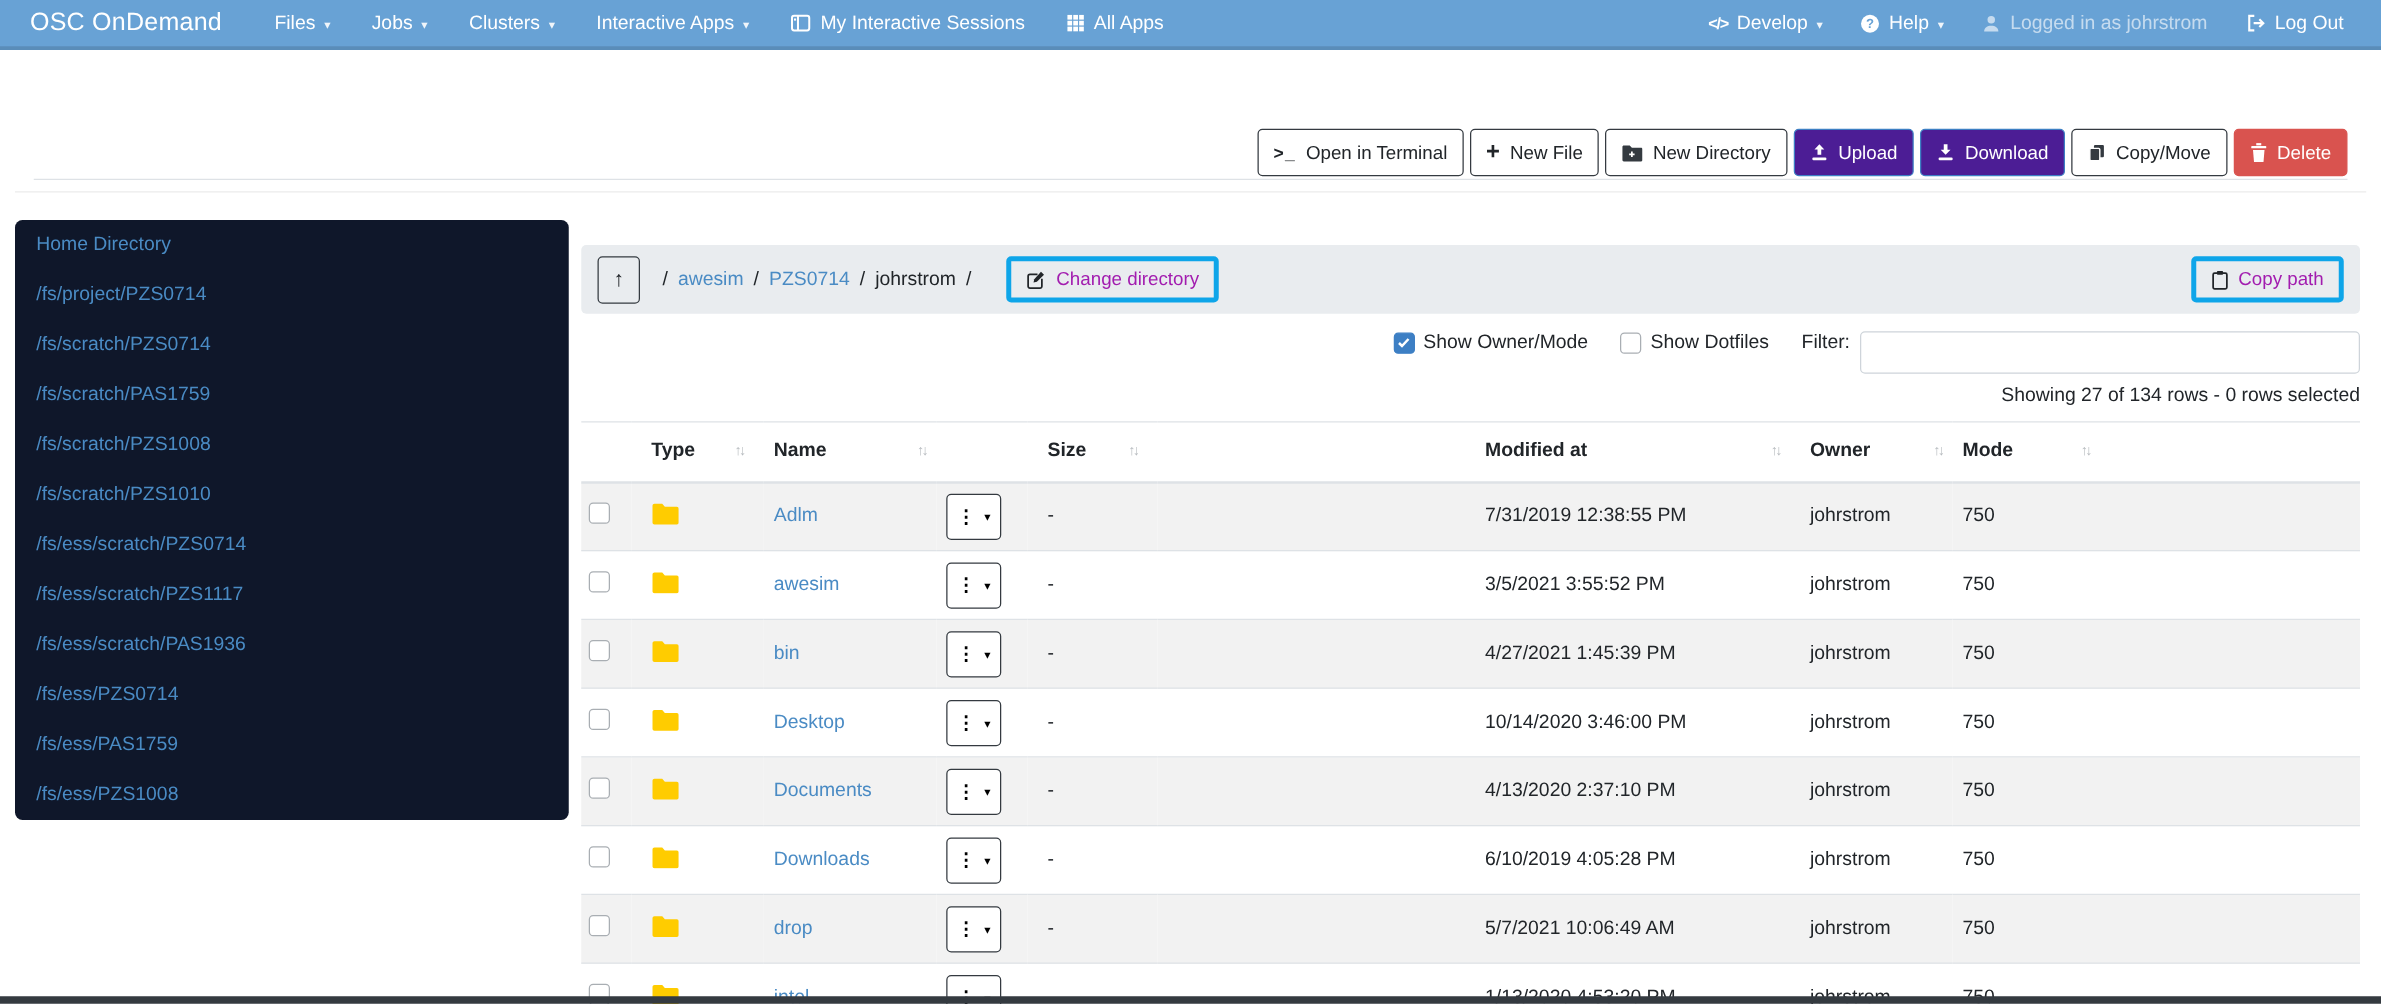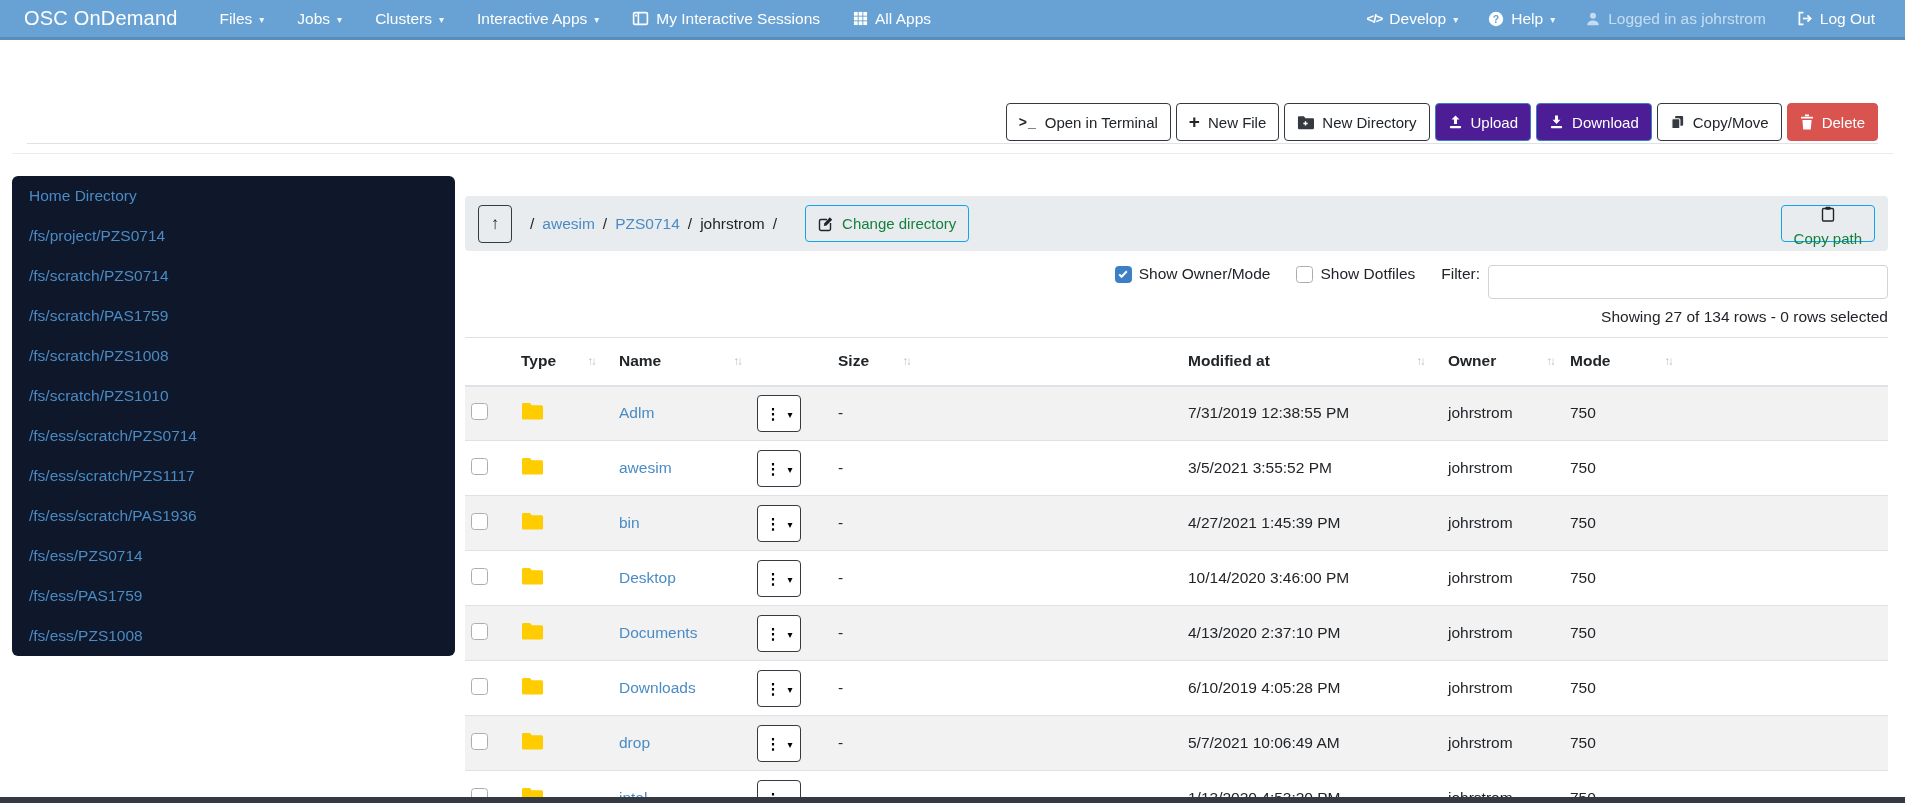--- a/index.html
+++ b/index.html
@@ -42,25 +42,25 @@
   .main { position:absolute; left:465px; top:196px; width:1423px; }
 
   .crumb-bar { height:55px; background:#e9ecef; border-radius:4px;
     display:flex; align-items:center; padding:0 13px; font-size:15.5px; }
   .up-btn { width:34px; height:38px; border:1px solid #343a40; border-radius:4px;
     background:transparent; display:inline-flex; align-items:center; justify-content:center;
     font-size:17px; color:#212529; cursor:pointer; }
   .crumb-path { display:flex; align-items:center; gap:8px; margin-left:18px; }
   .crumb-path a { color:#4a8bc4; text-decoration:none; cursor:pointer; }
   .sep { color:#212529; }
-  .bar-btn { height:37px; padding:0 12px; border:1px solid #0ea5e9; border-radius:4px;
+  .bar-btn { height:37px; padding:0 12px; border:4px solid #0ea5e9; border-radius:4px;
     background:transparent; display:inline-flex; align-items:center; gap:8px;
-    font-size:15px; color:#15803d; cursor:pointer; white-space:nowrap; }
+    font-size:15px; color:#a21caf; cursor:pointer; white-space:nowrap; }
   .chg-btn { margin-left:28px; }
-  .copy-btn { margin-left:auto;flex-direction:column; }
+  .copy-btn { margin-left:auto; }
 
   .controls { display:flex; justify-content:flex-end; align-items:flex-start;
     margin-top:14px; font-size:15.5px; }
   .chk-group { display:inline-flex; align-items:center; gap:7px; }
   .ctl-gap { margin-left:26px; }
   .cb { width:17px; height:17px; border:1px solid #a9aeb3; border-radius:3.5px;
     background:#fff; display:inline-flex; align-items:center; justify-content:center; cursor:pointer; }
   .cb.checked { background:#3d7fc4; border-color:#3d7fc4; }
   .filter-input { width:400px; height:34px; border:1px solid #ced4da; border-radius:4px;
     margin-left:8px; padding:0 10px; font-size:15px; font-family:"Liberation Sans",sans-serif; }

